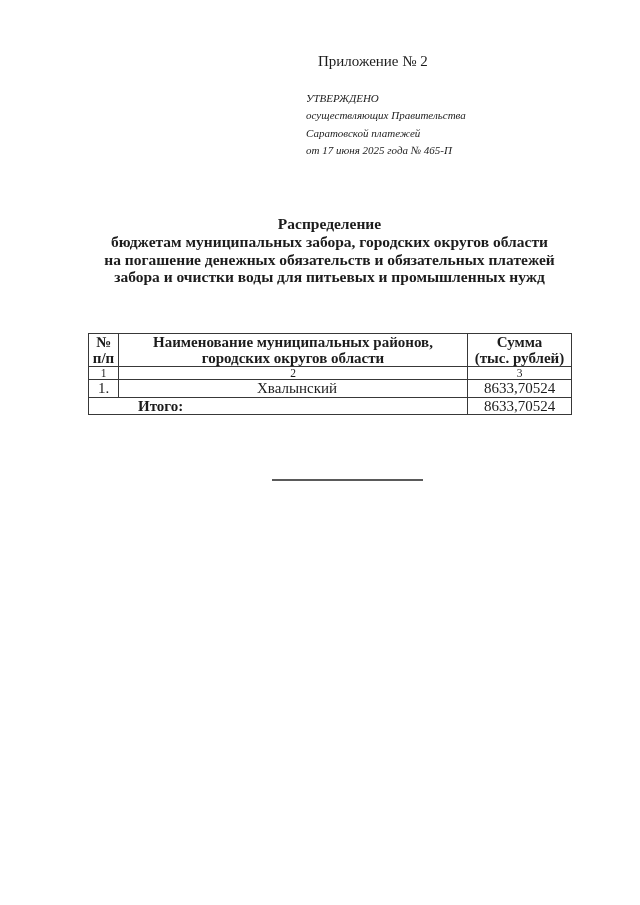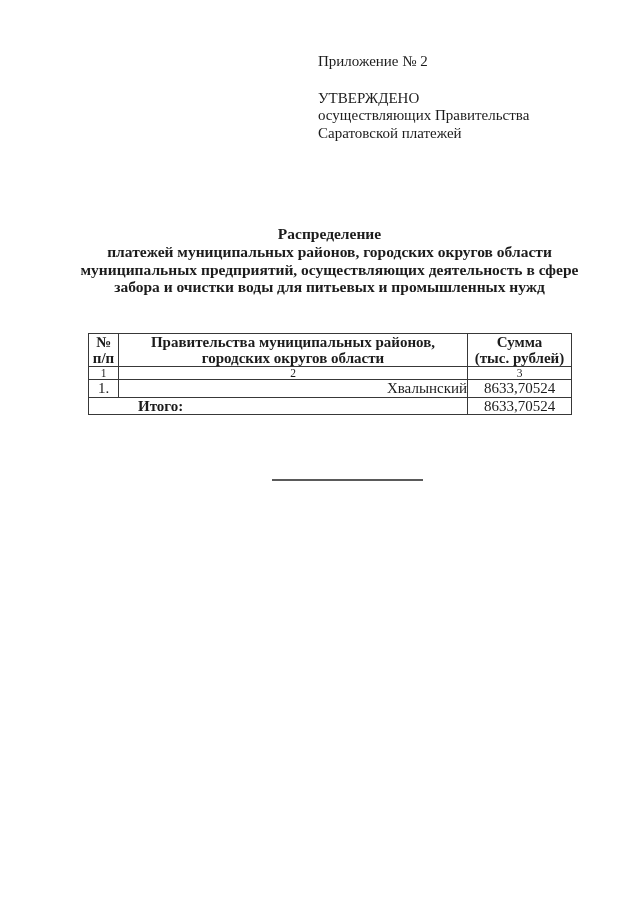--- a/index.html
+++ b/index.html
@@ -16,31 +16,32 @@
   #appendix-label {
     position: absolute;
     left: 318px;
     top: 53px;
     font-size: 15px;
     line-height: 17px;
     white-space: nowrap;
   }
   #approval-block {
     position: absolute;
-    left: 318px;
+    left: 306px;
     top: 90px;
-    font-size: 15px;
+    font-size: 11px;
     line-height: 17.3px;
     white-space: nowrap;
+    font-style: italic;
   }
   
   #title-block {
     position: absolute;
     left: 58px;
-    top: 225px;
+    top: 215px;
     width: 543px;
     text-align: center;
     font-weight: bold;
     font-size: 15.5px;
     line-height: 17.8px;
   }
   
   #transfer-table {
     position: absolute;
     left: 88px;
@@ -66,21 +67,21 @@
   }
   #transfer-table .numrow td {
     height: 12px;
     text-align: center;
     font-size: 11.5px;
     line-height: 12px;
   }
   #transfer-table .datarow td { height: 17px; line-height: 17px; }
   #transfer-table .totalrow td { height: 16px; line-height: 16px; }
   .cell-center { text-align: center; }
-  .cell-name { text-align: right; padding-left: 8px !important; }
+  .cell-name { text-align: center; padding-left: 8px !important; }
   .total-label-cell { font-weight: bold; padding-left: 49px !important; text-align: left; }
   
   #separator-line {
     position: absolute;
     left: 272px;
     top: 479px;
     width: 151px;
     height: 2px;
     background: #5a5a5a;
   }
@@ -89,43 +90,44 @@
 <body>
 
 <div id="page">
 
   <div id="appendix-label">Приложение № 2</div>
 
   <div id="approval-block">
     <div>УТВЕРЖДЕНО</div>
     <div>осуществляющих Правительства</div>
     <div>Саратовской платежей</div>
+    <div>от 17 июня 2025 года № 465-П</div>
   </div>
 
   <div id="title-block">
     <div>Распределение</div>
-    <div>платежей муниципальных районов, городских округов области</div>
-    <div>муниципальных предприятий, осуществляющих деятельность в сфере</div>
+    <div>бюджетам муниципальных забора, городских округов области</div>
+    <div>на погашение денежных обязательств и обязательных платежей</div>
     <div>забора и очистки воды для питьевых и промышленных нужд</div>
   </div>
 
   <table id="transfer-table">
     <colgroup>
       <col style="width:30px">
       <col style="width:349px">
       <col style="width:104px">
     </colgroup>
     <tbody>
       <tr class="hdr">
         <td>
           <div>№</div>
           <div>п/п</div>
         </td>
         <td>
-          <div>Правительства муниципальных районов,</div>
+          <div>Наименование муниципальных районов,</div>
           <div>городских округов области</div>
         </td>
         <td>
           <div>Сумма</div>
           <div>(тыс. рублей)</div>
         </td>
       </tr>
       <tr class="numrow">
         <td class="cell-center">1</td>
         <td class="cell-center">2</td>

